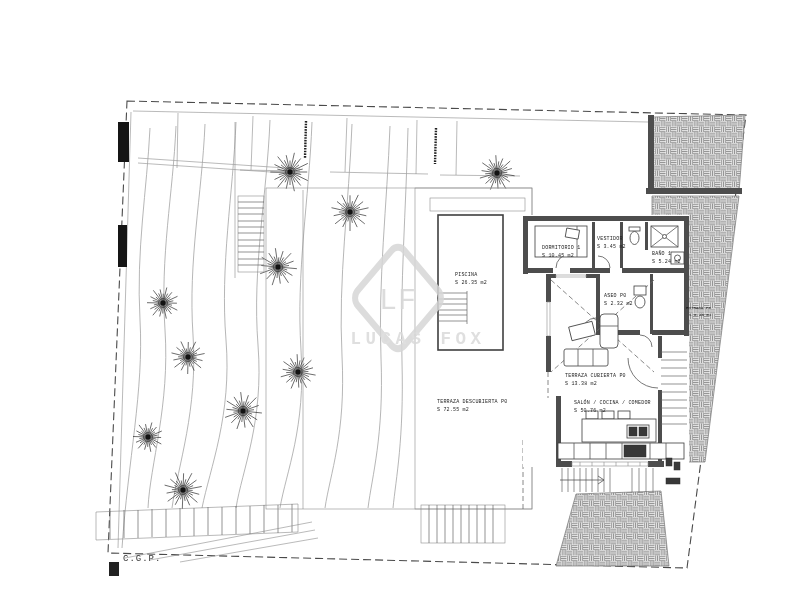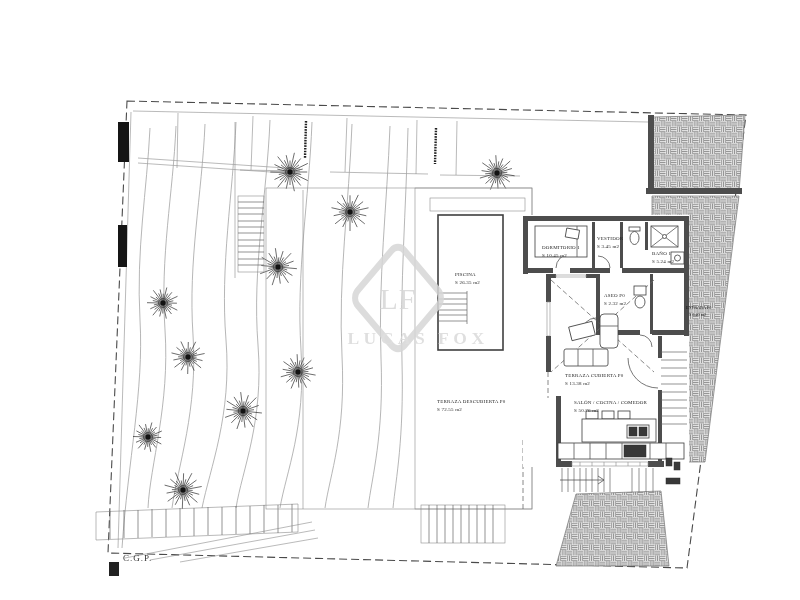--- a/index.html
+++ b/index.html
@@ -1,17 +1,17 @@
 <!DOCTYPE html>
 <html style="--c-background: #ffffff; --c-wall: #4d4d4d; --c-line: #555555; --c-contour: #a3a3a3; --c-hatch: #8a8a8a; --c-watermark: #d7d7d7; --c-text: #1f1f1f;"><head>
 <meta charset="utf-8">
 <style>
   html,body{margin:0;padding:0;background:#fff;}
   .page{position:relative;width:800px;height:600px;background:var(--c-background,#fff);overflow:hidden;
-        font-family:Liberation Serif, serif;}
+        font-family:Liberation Mono, monospace;}
   svg{position:absolute;left:0;top:0;}
   
   .bnd{stroke:#4a4a4a;stroke-width:1.1;fill:none;stroke-dasharray:8 4;}
   .ln{stroke:var(--c-line,#555);stroke-width:.8;fill:none;}
   .thin{stroke:#8c8c8c;stroke-width:.6;fill:none;}
   .contour{stroke:var(--c-contour,#a3a3a3);stroke-width:.8;fill:none;}
   .dash{stroke:#6a6a6a;stroke-width:.8;fill:none;stroke-dasharray:5 3;}
   .wall{fill:var(--c-wall,#4d4d4d);stroke:none;}
   .white{fill:#fff;}
   .furn{stroke:#3c3c3c;stroke-width:.8;fill:#fff;}

